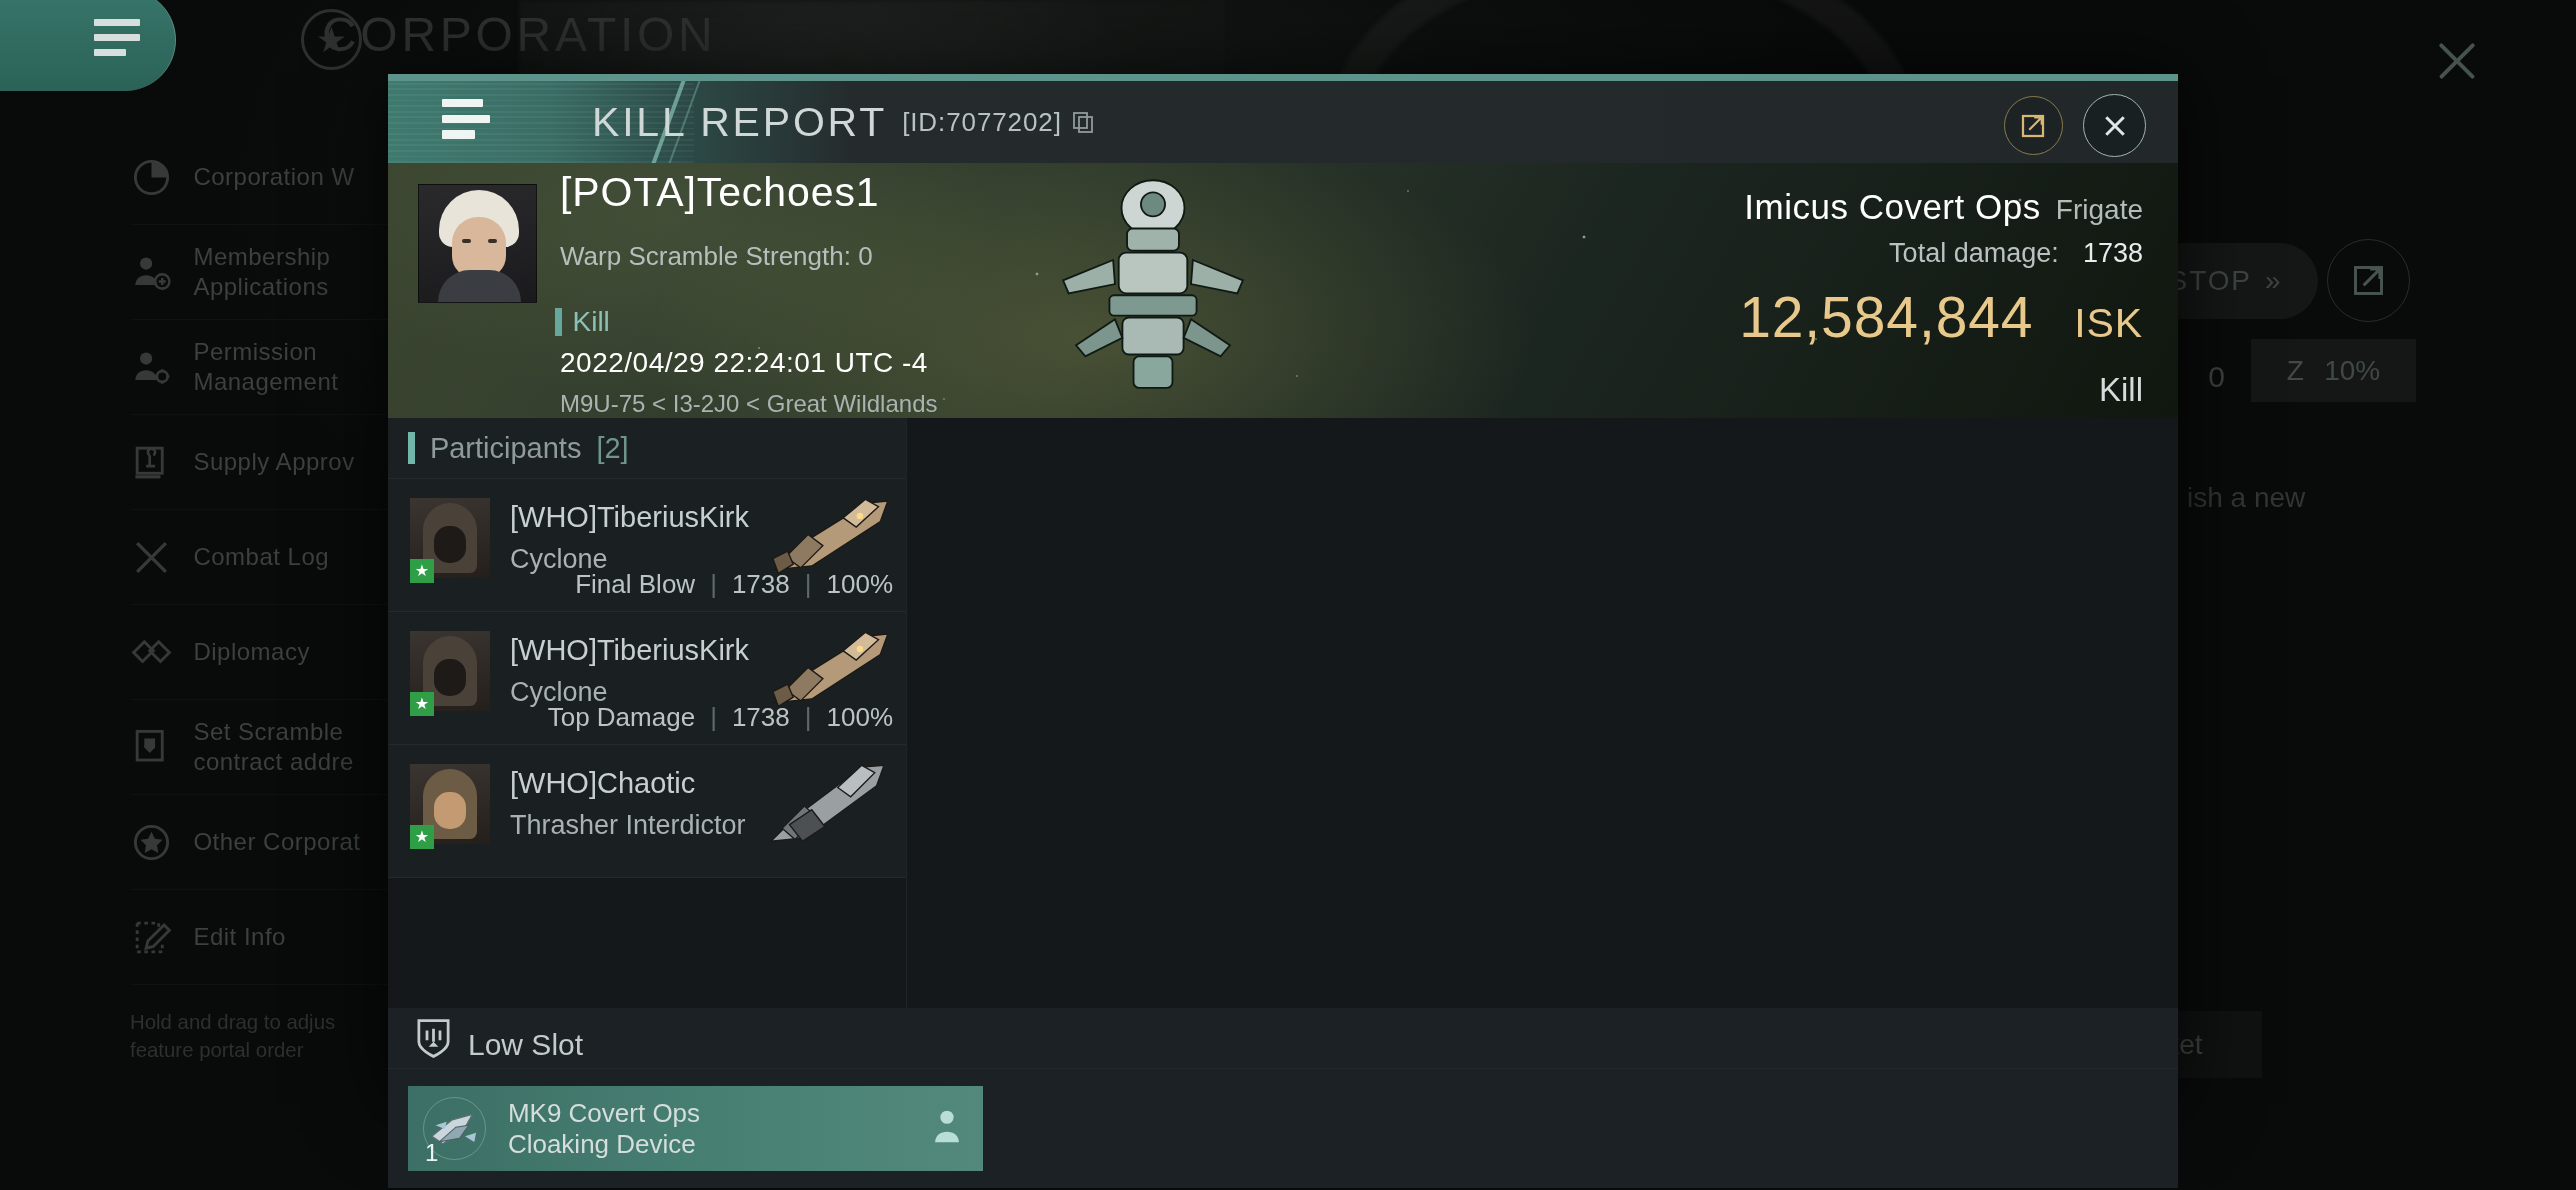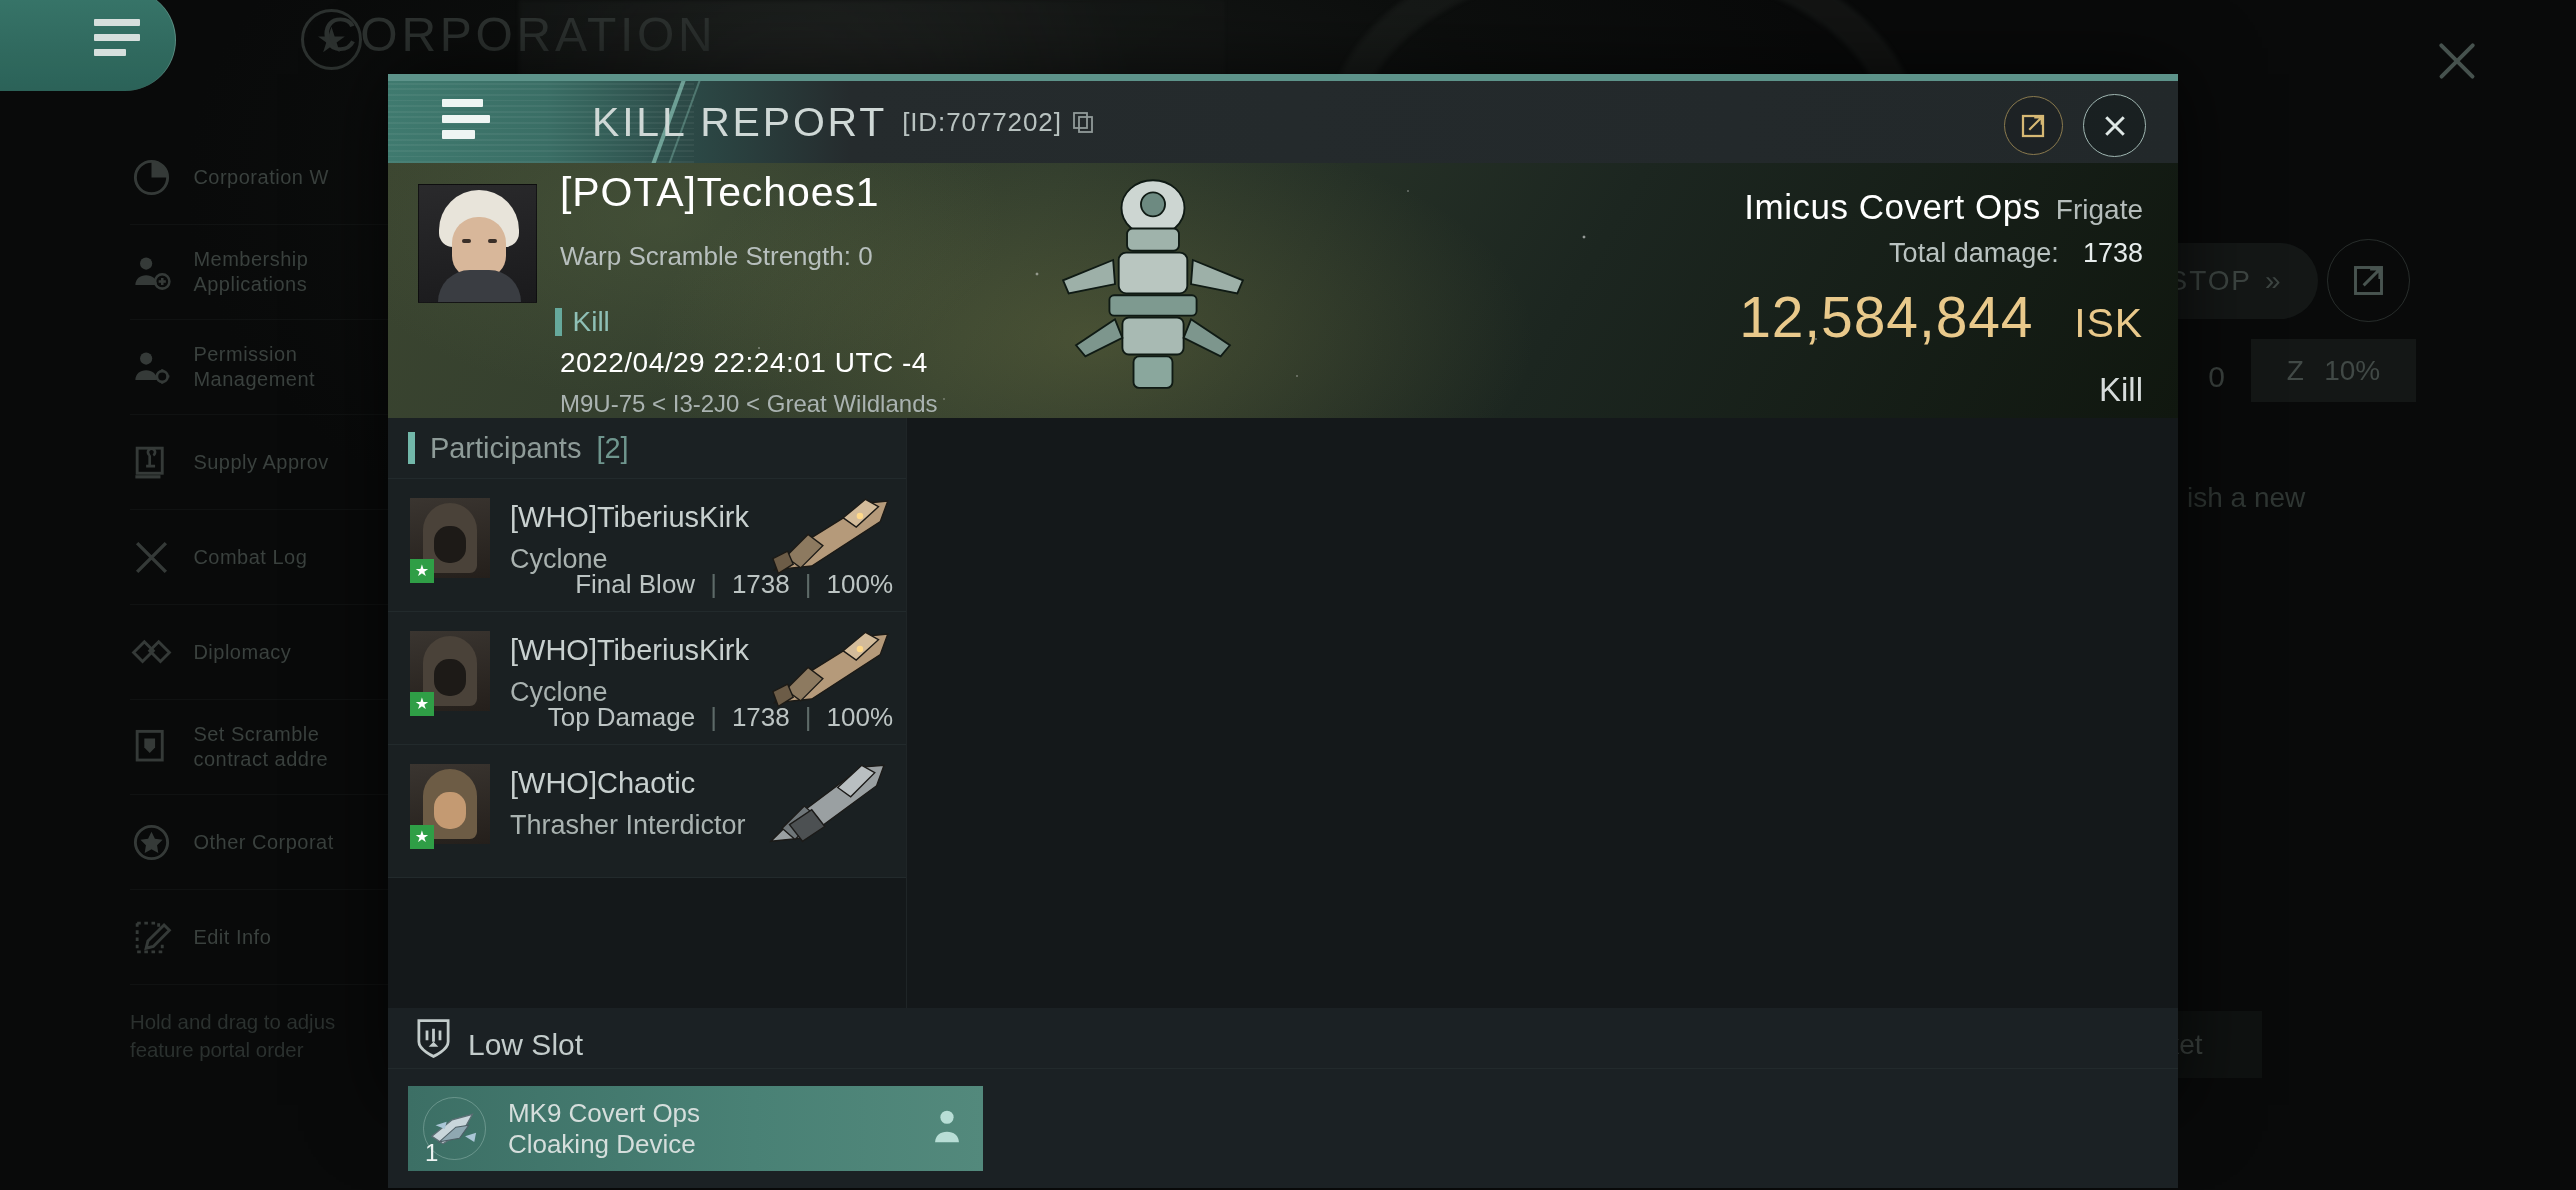--- a/index.html
+++ b/index.html
@@ -67,21 +67,21 @@
   }
   .bg-close-x::before { transform: rotate(45deg); }
   .bg-close-x::after  { transform: rotate(-45deg); }
 
   
   .bg-sidebar { position:absolute; left:130px; top:130px; width:306px; }
   .bg-side-item {
     display:flex; align-items:center; gap:20.4px;
     min-height:95px; padding:9.3px 0;
     border-bottom:0.9px solid rgba(120,130,126,.07);
-    color:#3a413e; font-size:20px; letter-spacing:0.5px;
+    color:#3a413e; font-size:24px; letter-spacing:0.5px;
   }
   .bg-side-item .si-ico { width:43px; height:43px; flex:0 0 43px; opacity:.75; }
   .bg-side-item .si-lbl { line-height:1.25; white-space:pre-line; }
   .bg-side-note {
     margin-top:24px; color:#2b312f; font-size:20.4px; line-height:1.35; white-space:pre-line;
   }
 
   
   .bg-stop {
     position:absolute; left:2133px; top:243px; width:185px; height:76px;

